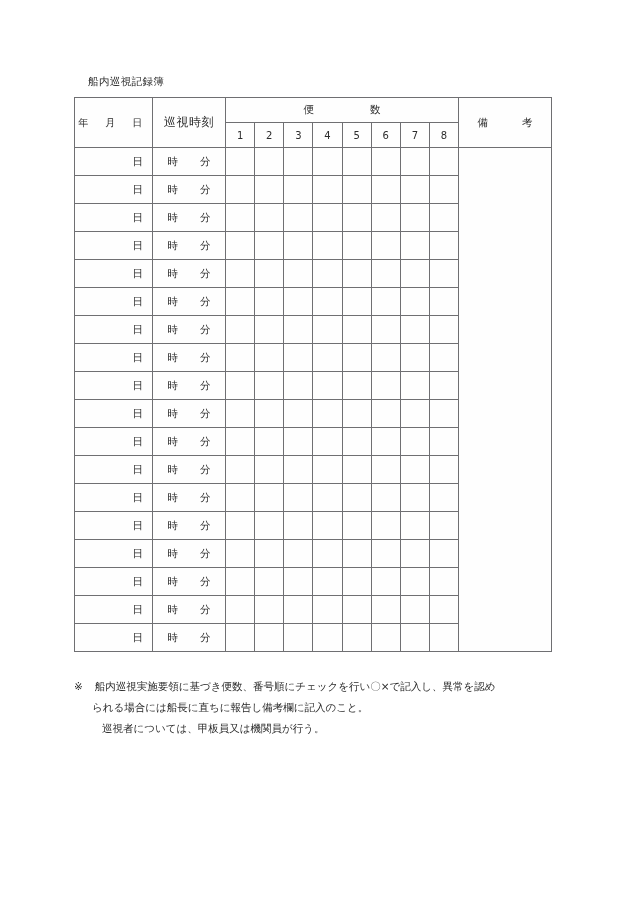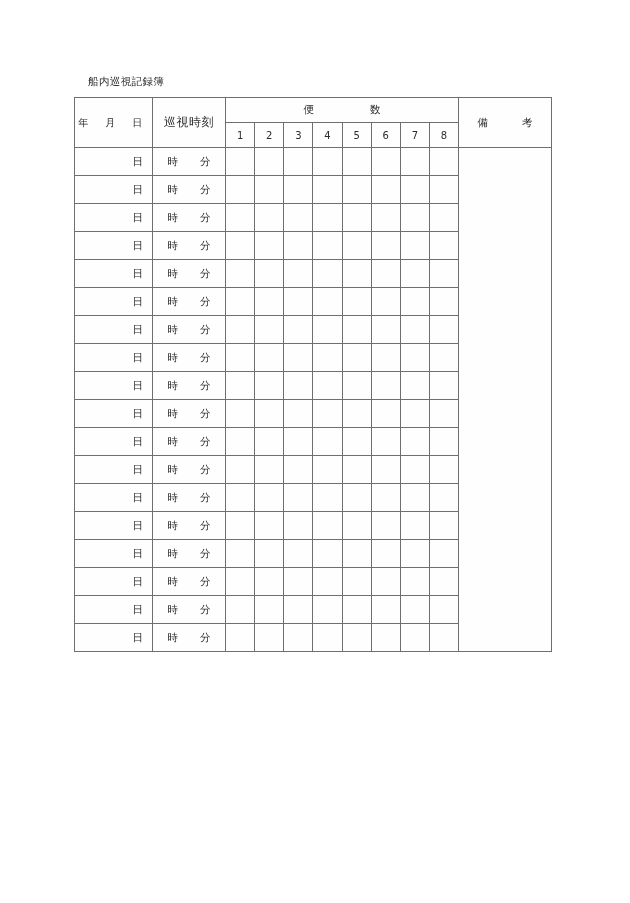--- a/index.html
+++ b/index.html
@@ -469,14 +469,21 @@
           <td class="cell-check"></td>
           <td class="cell-check"></td>
           <td class="cell-check"></td>
           <td class="cell-check"></td>
           <td class="cell-check"></td>
           <td class="cell-check"></td>
         </tr>
       </tbody>
   </table>
 
+  <div class="notes">
+    <div class="note-line note-line-1">
+      <span class="note-marker">※</span><span>船内巡視実施要領に基づき便数、番号順にチェックを行い〇×で記入し、異常を認め</span>
+    </div>
+    <div class="note-line note-line-2">られる場合には船長に直ちに報告し備考欄に記入のこと。</div>
+    <div class="note-line note-line-3">巡視者については、甲板員又は機関員が行う。</div>
+  </div>
 
 </div>
 
 </body></html>

